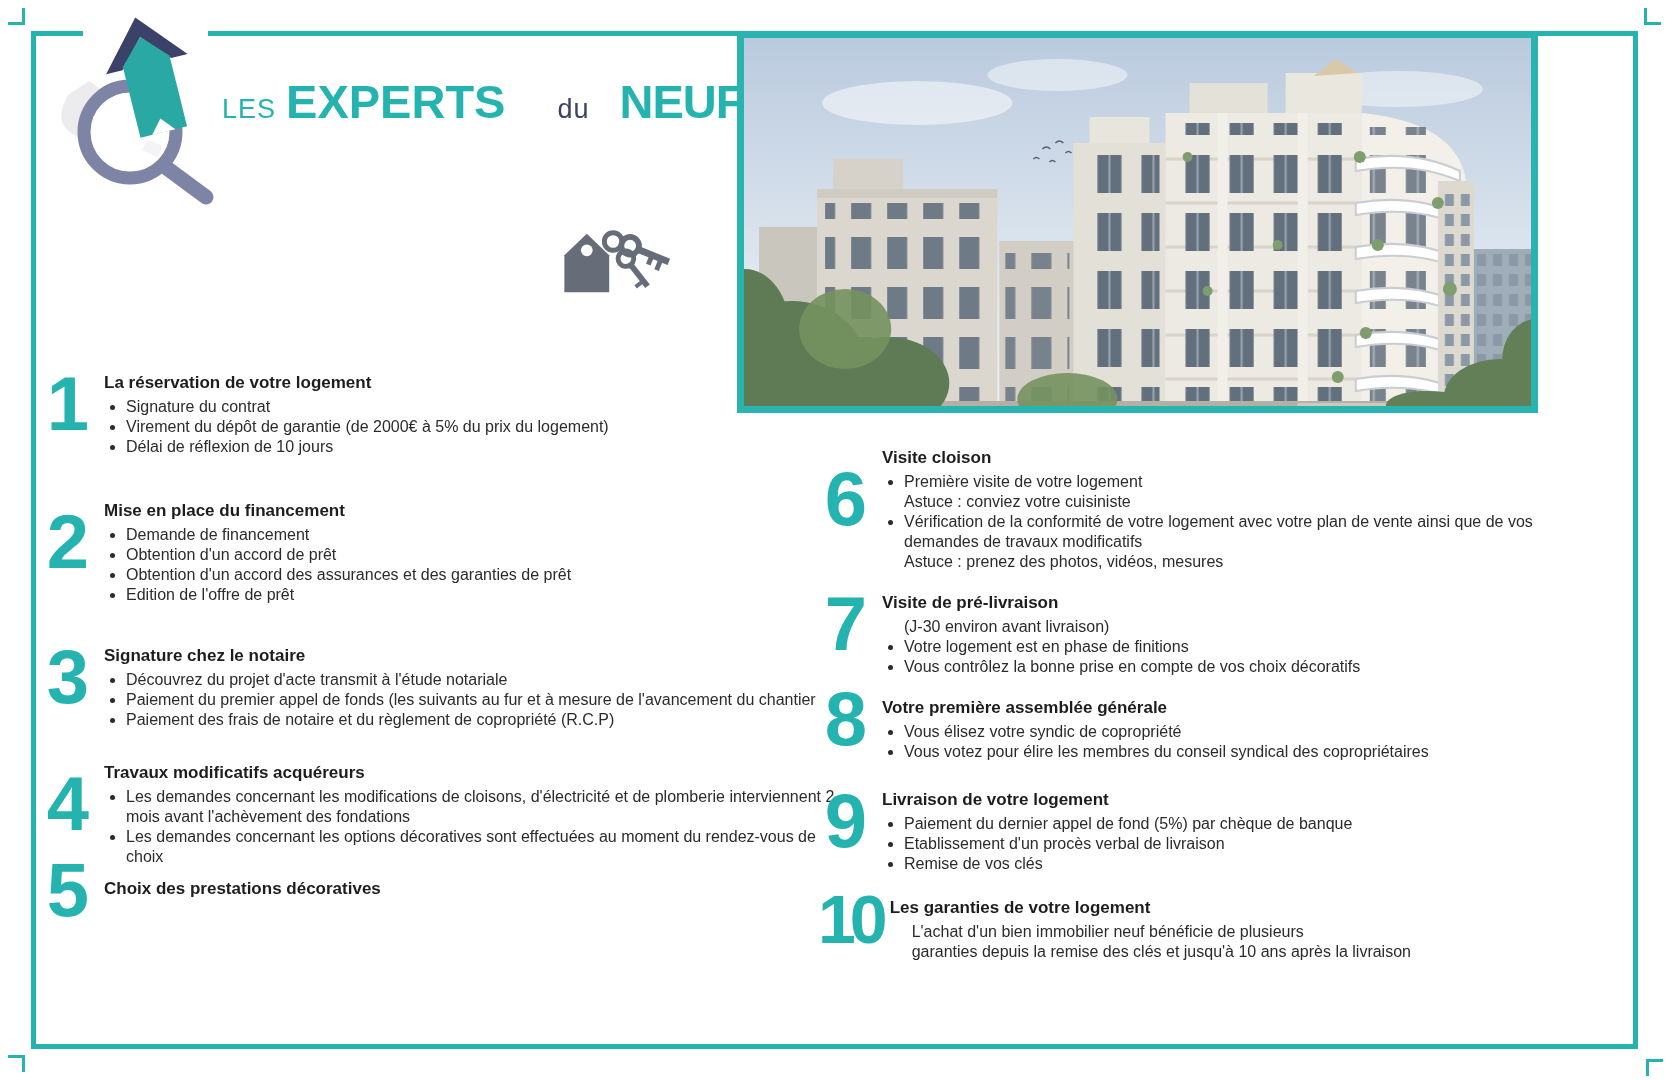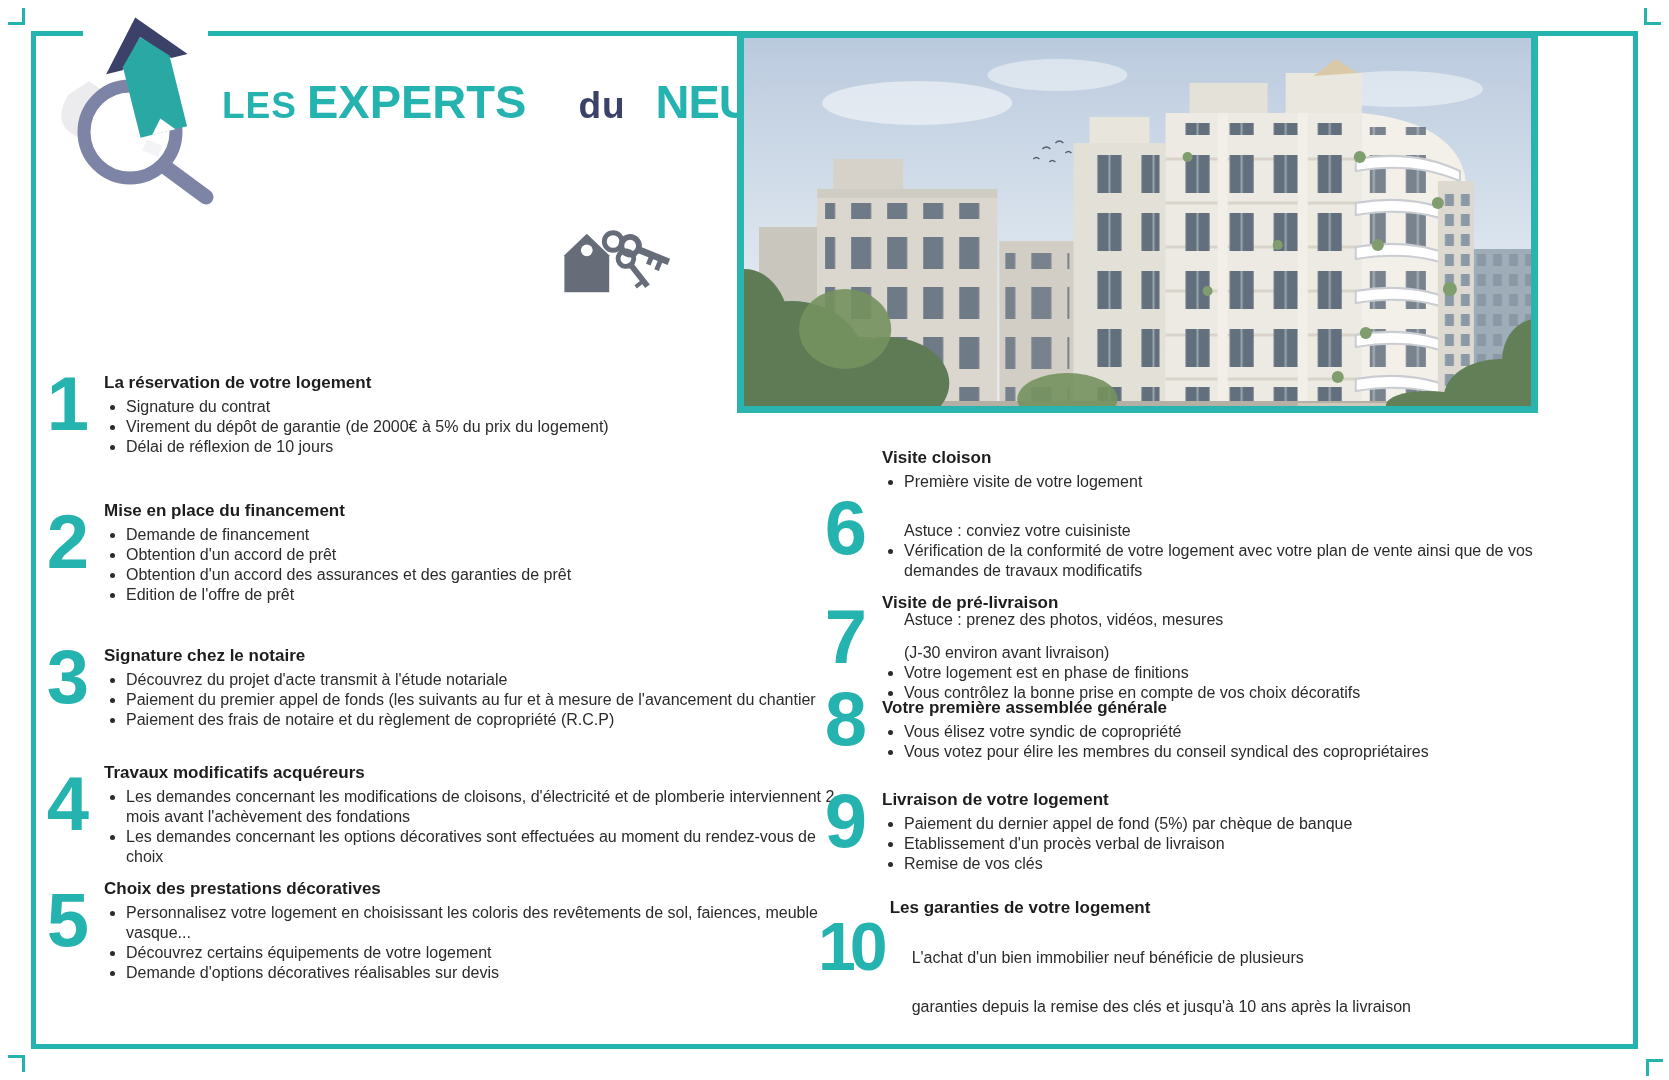--- a/index.html
+++ b/index.html
@@ -18,21 +18,21 @@
   .frame{position:absolute;inset:31px;border:5px solid var(--teal);}
   .corner{position:absolute;width:17px;height:17px;}
   .corner.tl{left:8px;top:8px;border-bottom:3px solid var(--teal);border-right:3px solid var(--teal);}
   .corner.tr{right:8px;top:8px;border-bottom:3px solid var(--teal);border-left:3px solid var(--teal);}
   .corner.bl{left:8px;bottom:8px;border-top:3px solid var(--teal);border-right:3px solid var(--teal);}
   .corner.br{right:6px;bottom:4px;border-top:3px solid var(--teal);border-left:3px solid var(--teal);}
 
   
   .logo-svg{position:absolute;left:58px;top:0;width:160px;height:205px;}
   .brand{position:absolute;left:222px;top:74px;display:flex;align-items:baseline;gap:10px;white-space:nowrap;}
-  .brand .small{font-size:37px;font-weight:700;letter-spacing:1px;color:var(--teal);}
+  .brand .small{font-size:27px;font-weight:400;letter-spacing:1px;color:var(--teal);}
   .brand .big{font-size:47px;font-weight:700;letter-spacing:0px;color:var(--teal);}
   .brand .du{color:var(--navy);margin-left:42px;}
   .brand .neuf{color:var(--teal);letter-spacing:-1px;margin-left:20px;}
 
   
   .title{position:absolute;left:63px;top:196px;color:var(--teal);font-weight:700;font-size:45px;line-height:63px;letter-spacing:-0.5px;}
   .keys-svg{position:absolute;left:558px;top:224px;width:118px;height:76px;}
 
   
   .photo{position:absolute;left:737px;top:31px;width:801px;height:382px;}
@@ -46,21 +46,21 @@
   .step-number{
     flex:0 0 56px;align-self:center;text-align:center;
     color:var(--teal);font-weight:700;font-size:76px;line-height:0.85;
     font-family:"Liberation Sans",sans-serif;
   }
   .step-number.wide{font-size:68px;letter-spacing:-6px;}
   .step-body{flex:1;}
   .step-heading{font-size:17px;font-weight:700;color:#1d1d1d;line-height:22px;margin-top:20px;}
   ul.step-items{margin:3px 0 0;padding:0 0 0 22px;}
   ul.step-items li{font-size:16px;line-height:20px;margin:0;color:var(--ink);}
-  ul.step-items li.nobullet{list-style:none;margin-top:29px;}
+  ul.step-items li.nobullet{list-style:none;}
 </style>
 </head>
 <body>
 
 <div class="page">
 
   <div class="corner tl"></div>
   <div class="corner tr"></div>
   <div class="corner bl"></div>
   <div class="corner br"></div>
@@ -244,25 +244,20 @@
           <ul class="step-items">
             <li class="bullet">Les demandes concernant les modifications de cloisons, d'électricité et de plomberie interviennent 2 mois avant l'achèvement des fondations</li>
             <li class="bullet">Les demandes concernant les options décoratives sont effectuées au moment du rendez-vous de choix</li>
           </ul>
         </div>
       </div>
       <div class="step" style="top: 858px;">
         <div class="step-number">5</div>
         <div class="step-body">
           <div class="step-heading">Choix des prestations décoratives</div>
-          <ul class="step-items">
-            <li class="bullet">Personnalisez votre logement en choisissant les coloris des revêtements de sol, faiences, meuble vasque...</li>
-            <li class="bullet">Découvrez certains équipements de votre logement</li>
-            <li class="bullet">Demande d'options décoratives réalisables sur devis</li>
-          </ul>
         </div>
       </div>
     </div>
   <div class="col" id="col-right">
       <div class="step" style="top: 427px;">
         <div class="step-number">6</div>
         <div class="step-body">
           <div class="step-heading">Visite cloison</div>
           <ul class="step-items">
             <li class="bullet">Première visite de votre logement</li>

